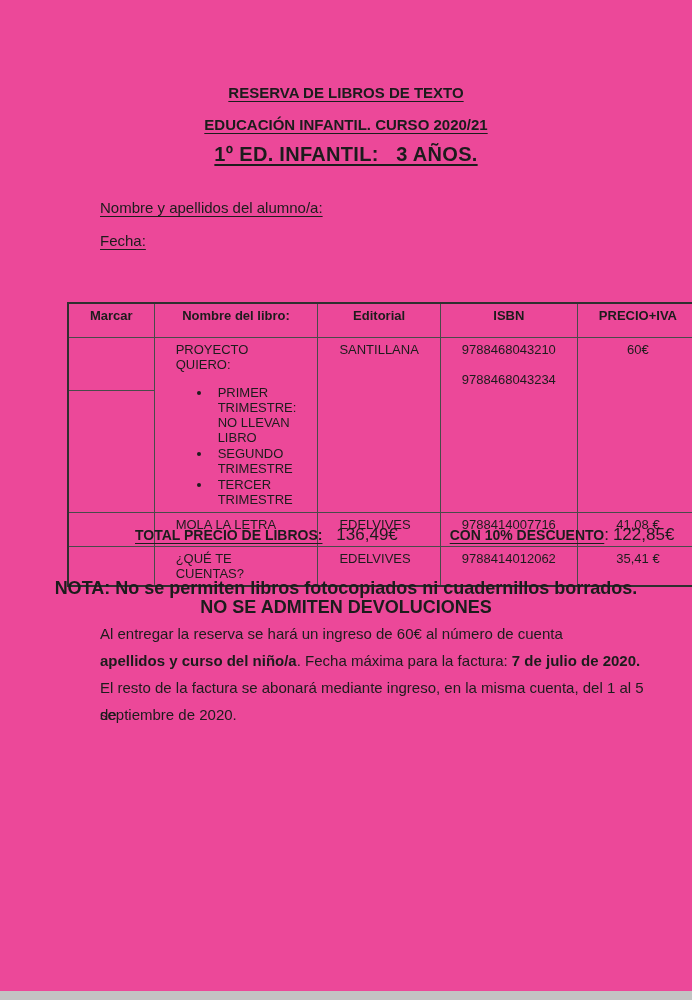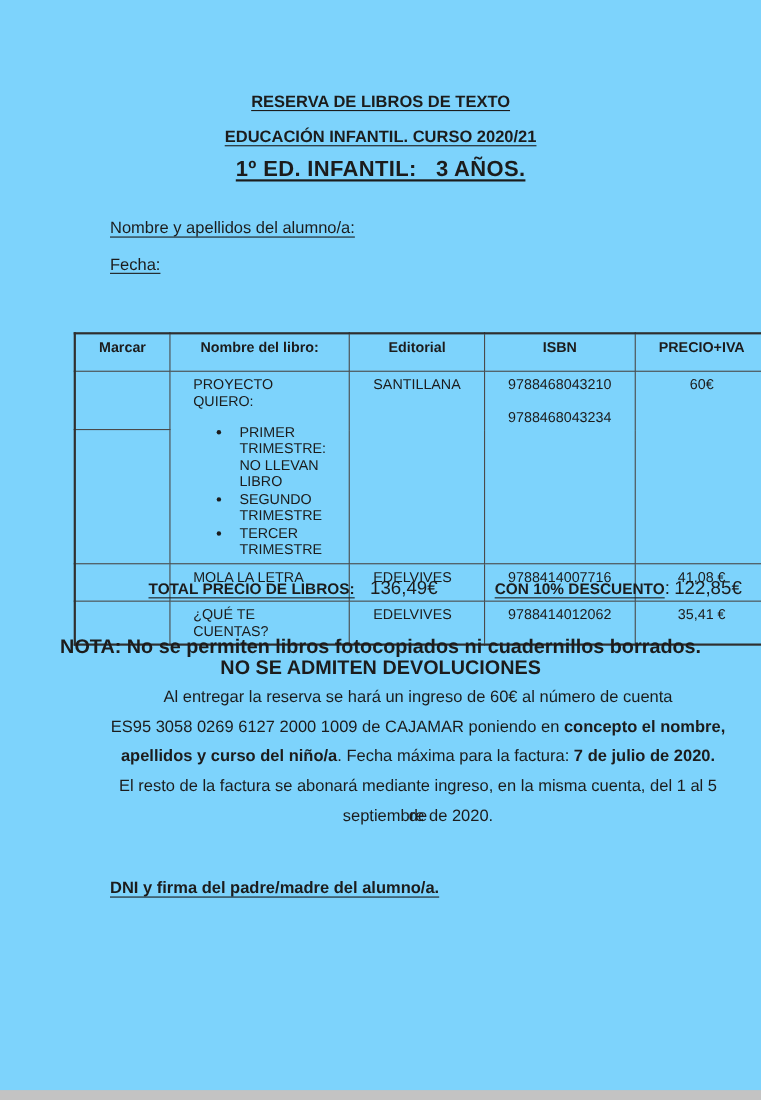--- a/index.html
+++ b/index.html
@@ -4,21 +4,21 @@
 <style>
   * { margin: 0; padding: 0; box-sizing: border-box; }
   html, body { background: #ffffff; }
   body {
     width: 692px; height: 1000px;
     font-family: "Liberation Sans", sans-serif;
     color: #1c1c1c;
     position: relative;
     overflow: hidden;
   }
-  .page { position: absolute; inset: 0; background: #7dd3fc; text-decoration: underline; }
+  .page { position: absolute; inset: 0; background: #ec4899; text-decoration: underline; }
 
   
   .title { position: absolute; left: 0; width: 100%; text-align: center; font-weight: bold; }
   .t1 { top: 84px;  font-size: 15px; }
   .t2 { top: 116px; font-size: 15px; }
   .t3 { top: 143px; font-size: 20px; white-space: pre; letter-spacing: 0.3px; }
   .u  { text-decoration: underline; text-underline-offset: 3px; }
   .bu { font-weight: bold; text-decoration: underline; text-underline-offset: 3px; }
 
   
@@ -55,21 +55,21 @@
   .totals { position: absolute; left: 135px; top: 525px; font-size: 14px; white-space: nowrap; }
   .totals .num { font-size: 17px; font-weight: normal; }
   .totals .gap1 { display: inline-block; width: 10px; }
   .totals .gap2 { display: inline-block; width: 48px; }
 
   
   .nota { position: absolute; left: 0; top: 579px; width: 100%; text-align: center; font-weight: bold; font-size: 18px; line-height: 19px; }
 
   
   .paragraph { position: absolute; left: 100px; top: 620px; width: 560px; font-size: 15px; }
-  .paragraph .pline { height: 27px; line-height: 27px; white-space: pre-wrap; text-align: center; }
+  .paragraph .pline { height: 27px; line-height: 27px; white-space: pre-wrap; }
 
   
   .dni { position: absolute; left: 100px; top: 799px; font-size: 15px; font-weight: bold; }
 
   
   .bottom-bar { position: absolute; left: 0; bottom: 0; width: 100%; height: 9px; background: #c3c3c3; }
 </style>
 </head>
 <body>
 
@@ -142,22 +142,20 @@
     <span class="num">122,85€</span>
   </div>
 
   <div class="nota">
     <div>NOTA: No se permiten libros fotocopiados ni cuadernillos borrados.</div>
     <div>NO SE ADMITEN DEVOLUCIONES</div>
   </div>
 
   <div class="paragraph">
     <div class="pline"><span>Al entregar la reserva se hará un ingreso de 60€ al número de cuenta</span></div>
-    <div class="pline"><span>ES95 3058 0269 6127 2000 1009 de CAJAMAR poniendo en </span><span style="font-weight: bold;">concepto el nombre,</span></div>
     <div class="pline"><span style="font-weight: bold;">apellidos y curso del niño/a</span><span>. Fecha máxima para la factura: </span><span style="font-weight: bold;">7 de julio de 2020.</span></div>
     <div class="pline"><span>El resto de la factura se abonará mediante ingreso, en la misma cuenta, del 1 al 5 de</span></div>
     <div class="pline"><span>septiembre de 2020.</span></div>
   </div>
 
-  <div class="dni u">DNI y firma del padre/madre del alumno/a.</div>
 
   <div class="bottom-bar"></div>
 </div>
 
 </body></html>

